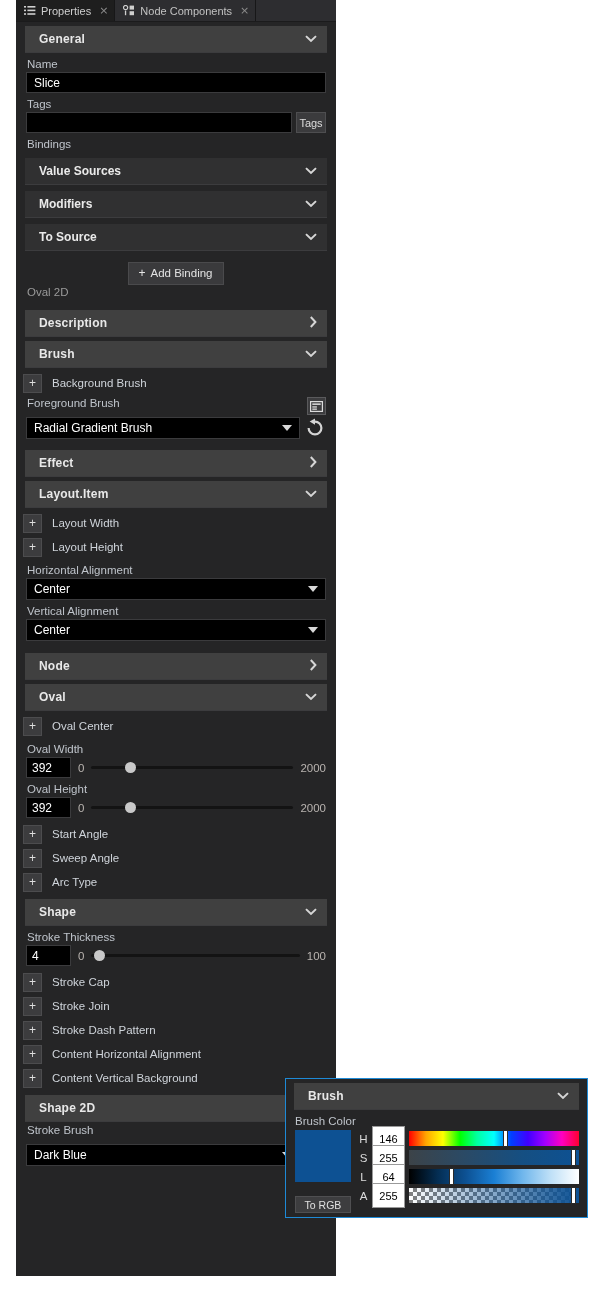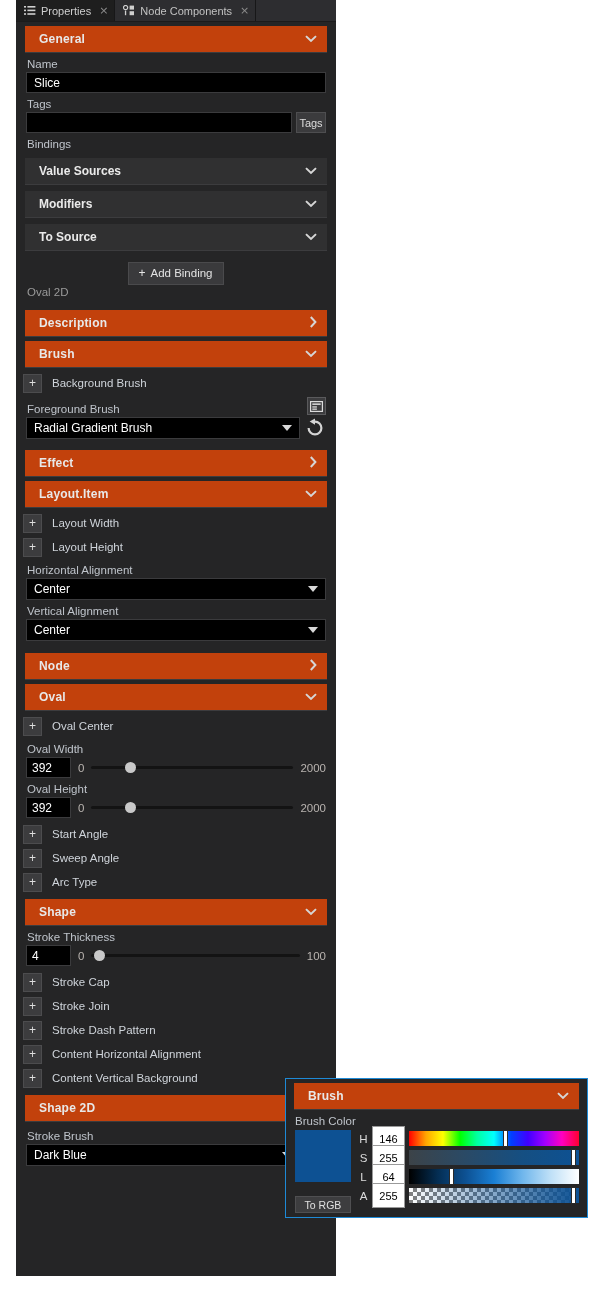--- a/index.html
+++ b/index.html
@@ -37,21 +37,21 @@
   .tab .tab-ico { width: 12px; height: 11px; display:block; flex:none; }
   .tab .tab-close {
     font-size: 11px; color: #8b8b8b; margin-left: 3px;
     line-height: 1; font-family:"DejaVu Sans", sans-serif;
   }
 
   
   .sec {
     position: relative;
     height: 27px; margin: 4px 9px 0 9px;
-    background: #c2410c;
+    background: #404040;
     border-bottom: 1px solid #3c3c3e;
     display: flex; align-items: center;
   }
   .sec-title {
     font-size: 12px; font-weight: bold; color: #e8e8e8;
     padding-left: 14px; letter-spacing: .2px;
   }
   .sec-chev {
     position: absolute; right: 10px; top: 50%;
     transform: translateY(-50%);
@@ -64,21 +64,21 @@
     padding: 5px 0 2px 11px;
   }
   .field {
     height: 21px; margin: 0 10px 0 10px;
     background: #000000;
     border: 1px solid #3b3b3d;
     display: flex; align-items: center;
     font-size: 12px; color: #ffffff;
     padding-left: 7px;
   }
-  .row { display: flex; align-items: flex-end; }
+  .row { display: flex; align-items: flex-start; }
 
   
   .tagsrow { display: flex; align-items: center; margin: 0 10px; gap: 0; }
   .tagsrow .field { flex: 1; margin: 0; }
   .tagbtn {
     width: 30px; height: 21px; margin-left: 4px;
     background: #3b3b3d; border: 1px solid #4e4e50;
     color: #dcdcdc; font-size: 11px;
     display: flex; align-items: center; justify-content: center;
   }

